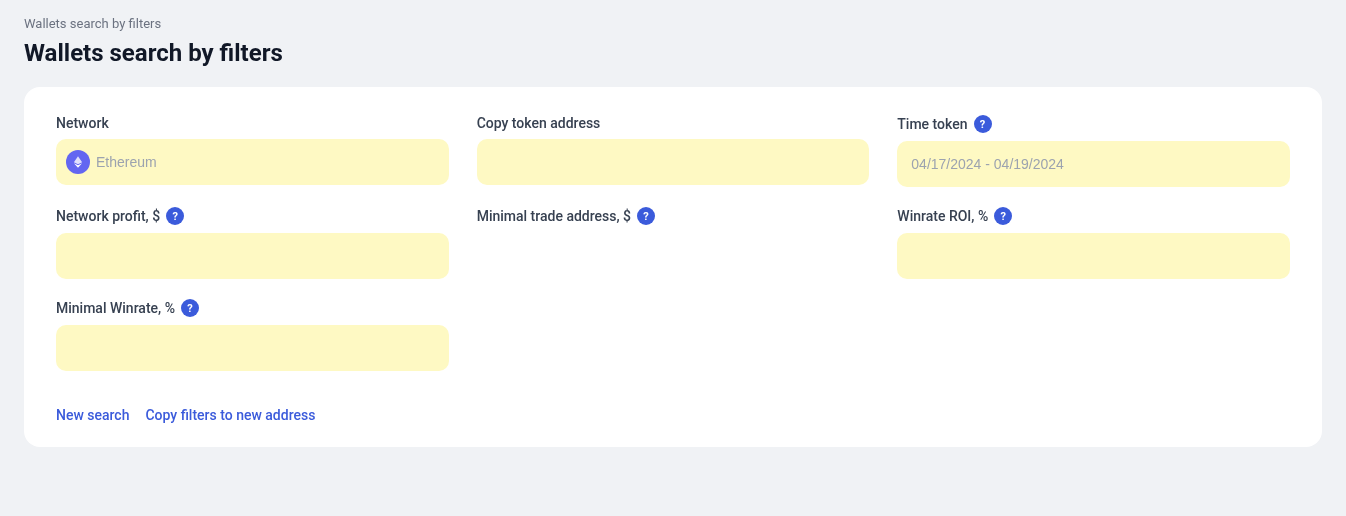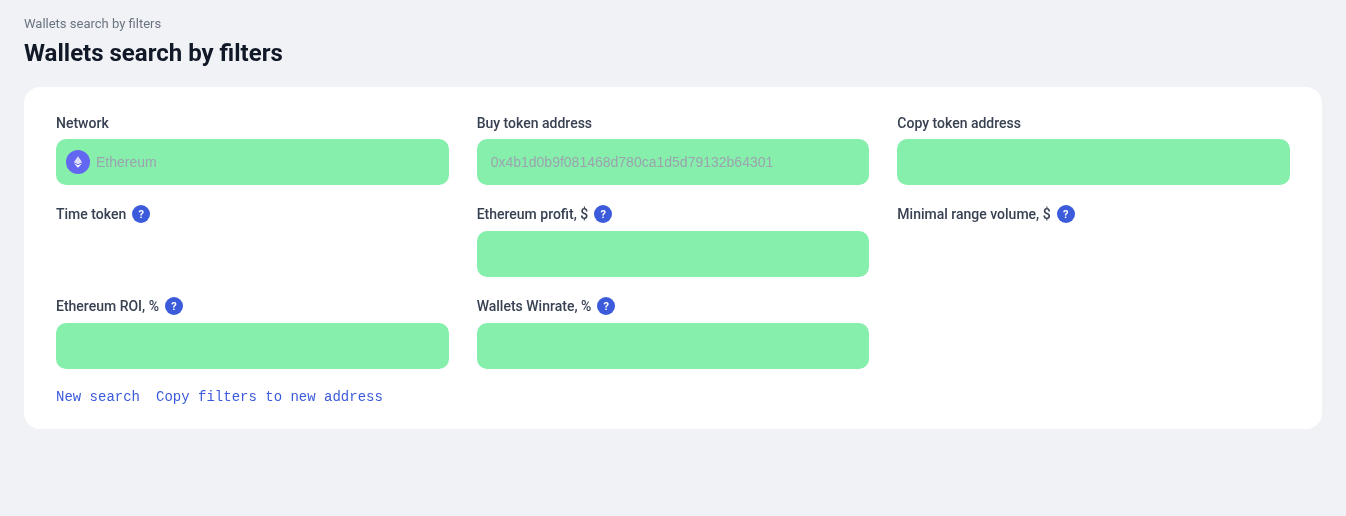--- a/index.html
+++ b/index.html
@@ -65,21 +65,21 @@
       background-color: #3b5bdb;
       color: #ffffff;
       border-radius: 50%;
       font-size: 11px;
       font-weight: 700;
       cursor: pointer;
       flex-shrink: 0;
     }
 
     .field-input {
-      background: #86efac;
+      background: #fef9c3;
       border: none;
       border-radius: 10px;
       padding: 12px 14px;
       font-size: 14px;
       color: #6b7280;
       width: 100%;
       outline: none;
       height: 46px;
     }
 
@@ -113,22 +113,21 @@
 
     .eth-icon svg {
       width: 14px;
       height: 14px;
     }
 
     .actions-row {
       display: flex;
       align-items: center;
       gap: 16px;
-      margin-top: 20px;
-      font-family: Liberation Mono, monospace;
+      margin-top: 36px;
     }
 
     .action-link {
       font-size: 14px;
       color: #3b5bdb;
       font-weight: 500;
       cursor: pointer;
       text-decoration: none;
     }
   </style>
@@ -152,67 +151,62 @@
         <div class="eth-icon">
           <svg viewBox="0 0 24 24" fill="none" xmlns="http://www.w3.org/2000/svg">
             <path d="M12 2L5 12.5L12 16L19 12.5L12 2Z" fill="white" fill-opacity="0.8"></path>
             <path d="M12 17.5L5 14L12 22L19 14L12 17.5Z" fill="white"></path>
           </svg>
         </div>
         <input class="field-input" type="text" placeholder="Ethereum" style="">
       </div>
     </div>
 
-    <div class="field-group">
-      <label class="field-label">
-        <span>Buy token address</span>
-      </label>
-      <input class="field-input" type="text" placeholder="0x4b1d0b9f081468d780ca1d5d79132b64301" style="">
-    </div>
 
     <div class="field-group">
       <label class="field-label">
         <span>Copy token address</span>
       </label>
       <input class="field-input" type="text" placeholder="" style="">
     </div>
 
     <div class="field-group">
       <label class="field-label">
         <span>Time token</span>
         <span class="help-icon">?</span>
       </label>
-    </div>
-
-    <div class="field-group">
-      <label class="field-label">
-        <span>Ethereum profit, $</span>
-        <span class="help-icon">?</span>
-      </label>
-      <input class="field-input" type="text" placeholder="" style="">
-    </div>
-
-    <div class="field-group">
-      <label class="field-label">
-        <span>Minimal range volume, $</span>
-        <span class="help-icon">?</span>
-      </label>
-    </div>
-
-    <div class="field-group">
-      <label class="field-label">
-        <span>Ethereum ROI, %</span>
-        <span class="help-icon">?</span>
-      </label>
-      <input class="field-input" type="text" placeholder="" style="">
-    </div>
-
-    <div class="field-group">
-      <label class="field-label">
-        <span>Wallets Winrate, %</span>
+      <input class="field-input" type="text" placeholder="04/17/2024 - 04/19/2024" style="">
+    </div>
+
+    <div class="field-group">
+      <label class="field-label">
+        <span>Network profit, $</span>
+        <span class="help-icon">?</span>
+      </label>
+      <input class="field-input" type="text" placeholder="" style="">
+    </div>
+
+    <div class="field-group">
+      <label class="field-label">
+        <span>Minimal trade address, $</span>
+        <span class="help-icon">?</span>
+      </label>
+    </div>
+
+    <div class="field-group">
+      <label class="field-label">
+        <span>Winrate ROI, %</span>
+        <span class="help-icon">?</span>
+      </label>
+      <input class="field-input" type="text" placeholder="" style="">
+    </div>
+
+    <div class="field-group">
+      <label class="field-label">
+        <span>Minimal Winrate, %</span>
         <span class="help-icon">?</span>
       </label>
       <input class="field-input" type="text" placeholder="" style="">
     </div>
 
   </div>
 
   <div class="actions-row">
     <a class="action-link" href="#">New search</a>
     <a class="action-link" href="#">Copy filters to new address</a>

